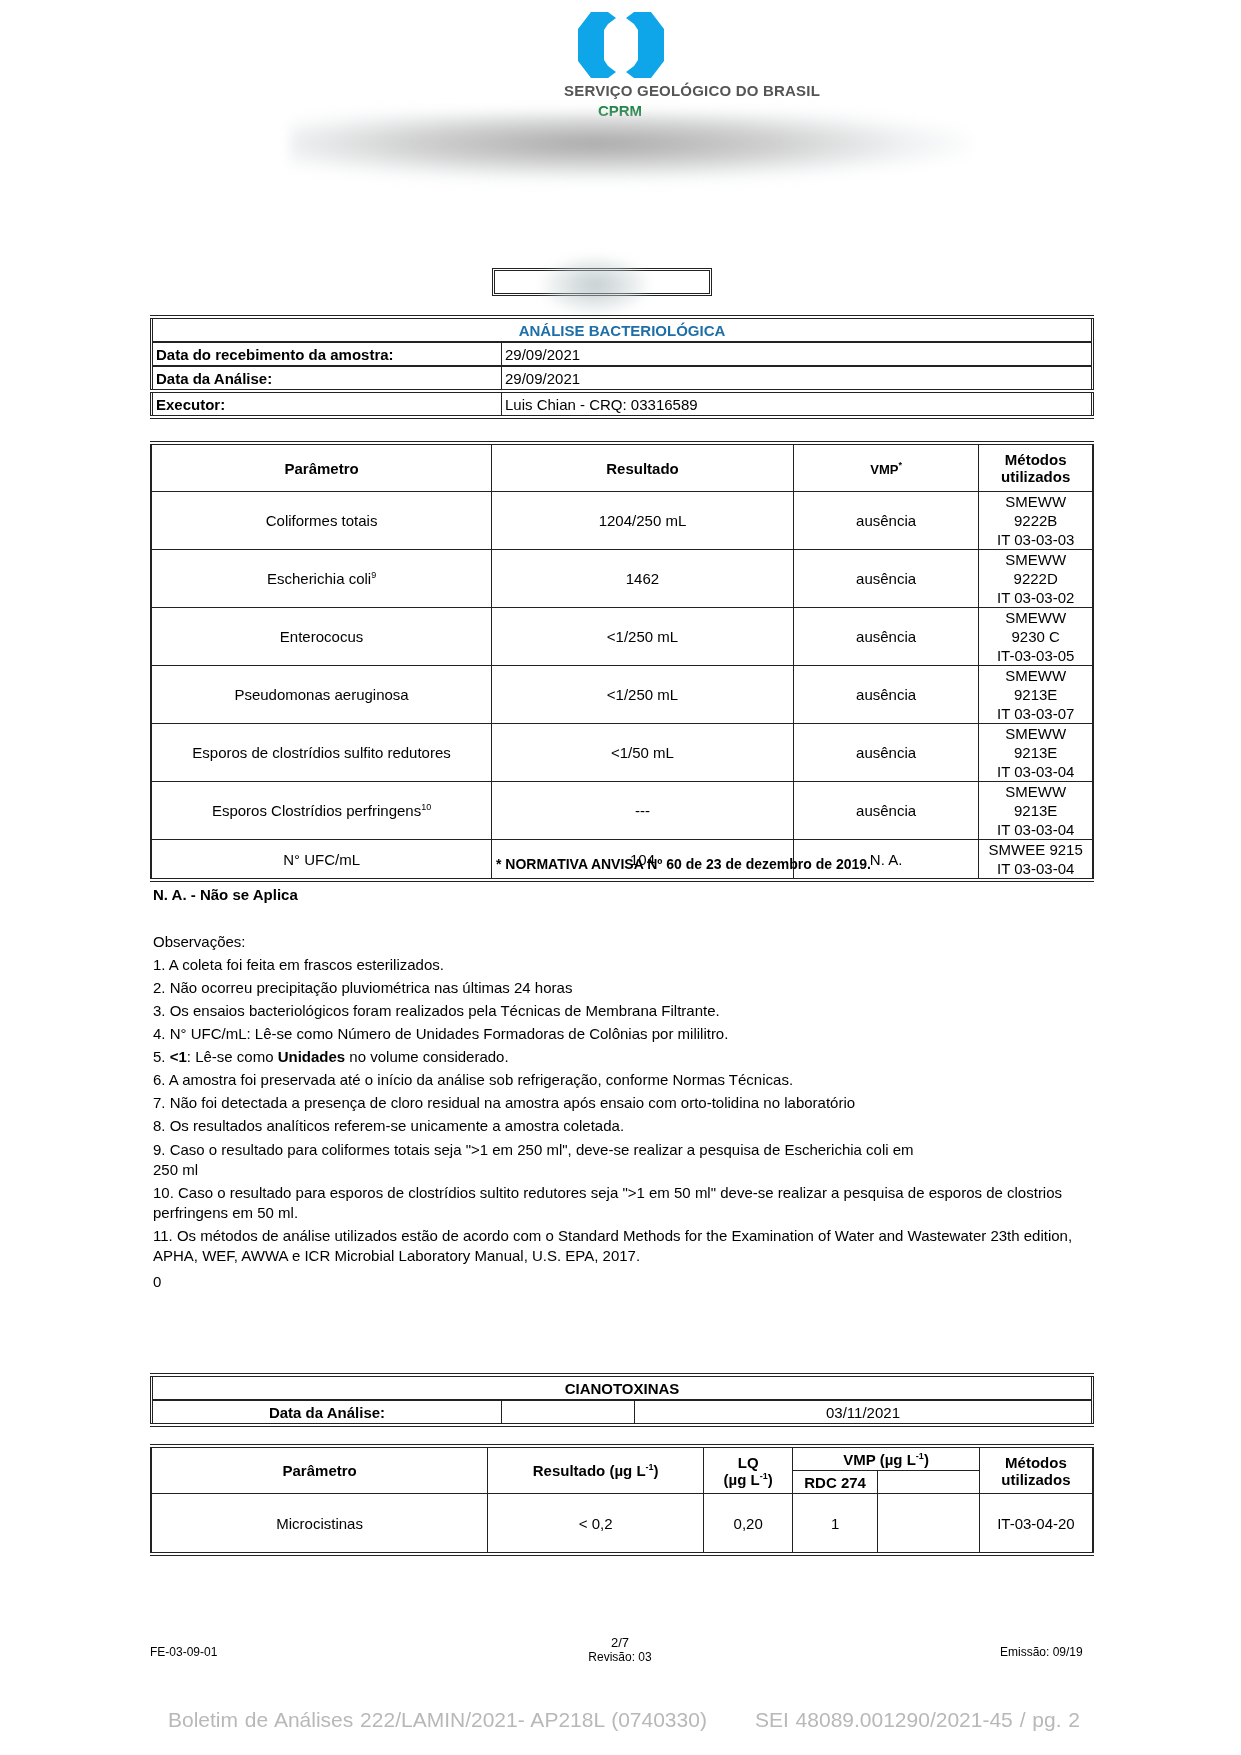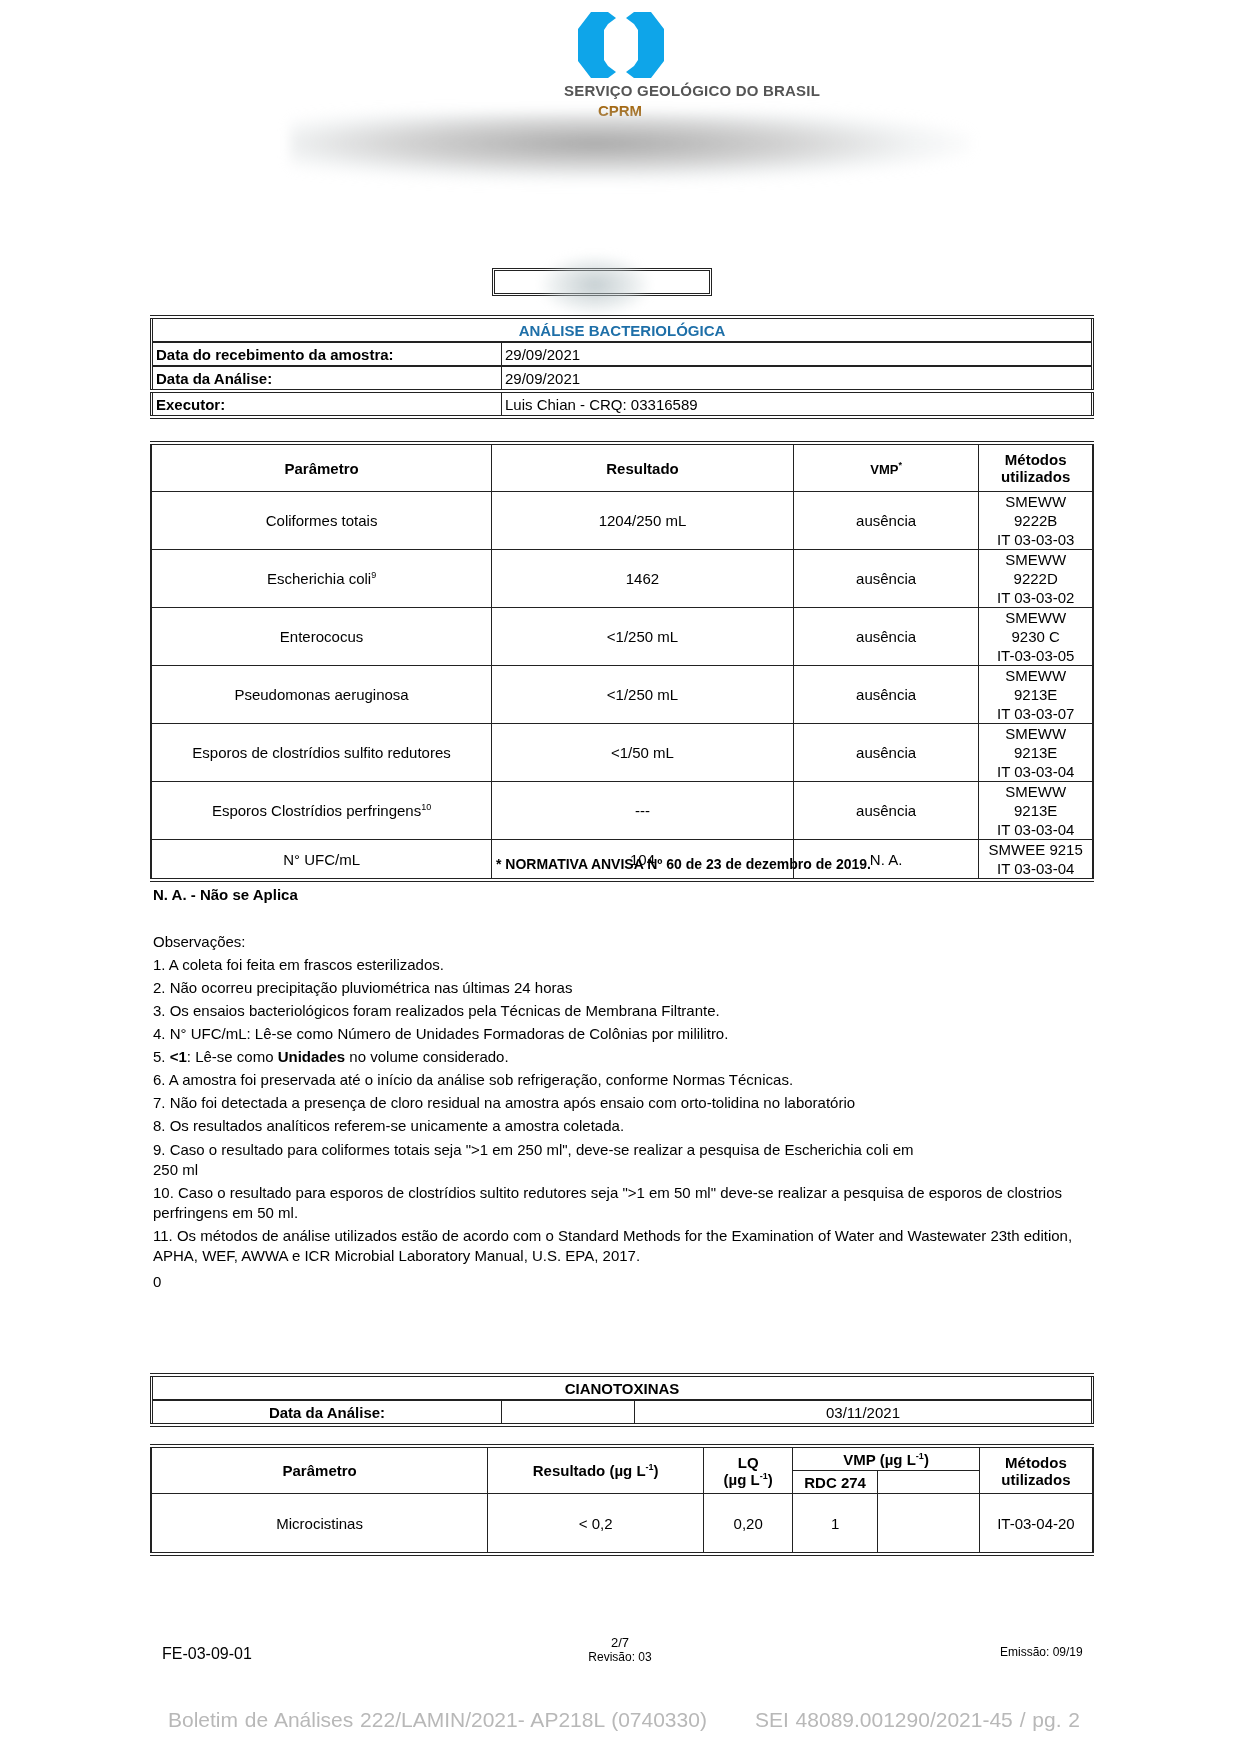--- a/index.html
+++ b/index.html
@@ -5,21 +5,21 @@
   html, body { margin: 0; padding: 0; background: #ffffff; }
   body { width: 1241px; height: 1755px; position: relative; overflow: hidden;
          font-family: "Liberation Sans", sans-serif; color: #000; }
   .abs { position: absolute; }
 
   
   .logo { left: 578px; top: 12px; width: 86px; height: 66px; }
   .org-name { left: 420px; top: 82px; width: 400px; text-align: right;
               font-size: 15px; font-weight: bold; color: #555; letter-spacing: 0.2px; }
   .org-sub { left: 420px; top: 102px; width: 400px; text-align: center;
-             font-size: 15px; font-weight: bold; color: #a16207; }
+             font-size: 15px; font-weight: bold; color: #15803d; }
   .smear { left: 290px; top: 112px; width: 680px; height: 70px;
            background: radial-gradient(ellipse at 45% 45%, rgba(140,140,140,0.75) 0%, rgba(170,170,170,0.55) 35%, rgba(215,220,222,0.35) 60%, rgba(255,255,255,0) 75%);
            filter: blur(6px); }
   .smear2 { left: 540px; top: 255px; width: 110px; height: 60px;
             background: radial-gradient(ellipse at 50% 50%, rgba(160,175,180,0.6) 0%, rgba(200,210,212,0.45) 45%, rgba(255,255,255,0) 75%);
             filter: blur(4px); }
 
   .sample-box { left: 492px; top: 268px; width: 220px; height: 28px;
                 border: 3px double #222; box-sizing: border-box; }
 
@@ -55,21 +55,21 @@
   .cyano { left: 150px; top: 1373px; width: 944px; border-left: 3px double #222; border-right: 3px double #222; }
   .cyano td { height: 22px; border-bottom: 2px solid #222; }
   .cyano .title { color: #000000; font-weight: bold; text-align: center; }
   .cyano tr.row-dbl td { border-bottom: 4px double #222; }
 
   .cres { left: 150px; top: 1444px; width: 944px; border-left: 2px solid #222; border-right: 2px solid #222; }
   .cres td, .cres th { border: 1px solid #222; text-align: center; font-size: 15px; }
   .cres th { font-weight: bold; height: 22px; }
   .cres td { height: 58px; }
 
-  .footer-left { left: 150px; top: 1645px; font-size: 16px; margin-left: 12px; }
+  .footer-left { left: 150px; top: 1645px; font-size: 12px; }
   .footer-center { left: 560px; top: 1635px; width: 120px; text-align: center; font-size: 13px; }
   .footer-center .rev { font-size: 12px; }
   .footer-right { left: 1000px; top: 1645px; font-size: 12px; }
   .watermark { left: 168px; top: 1708px; font-size: 21px; color: #b8b8b8; word-spacing: 1px; }
   .watermark .sei { margin-left: 48px; }
 </style>
 </head>
 <body>
 
 <svg class="abs logo" viewBox="0 0 86 66">

